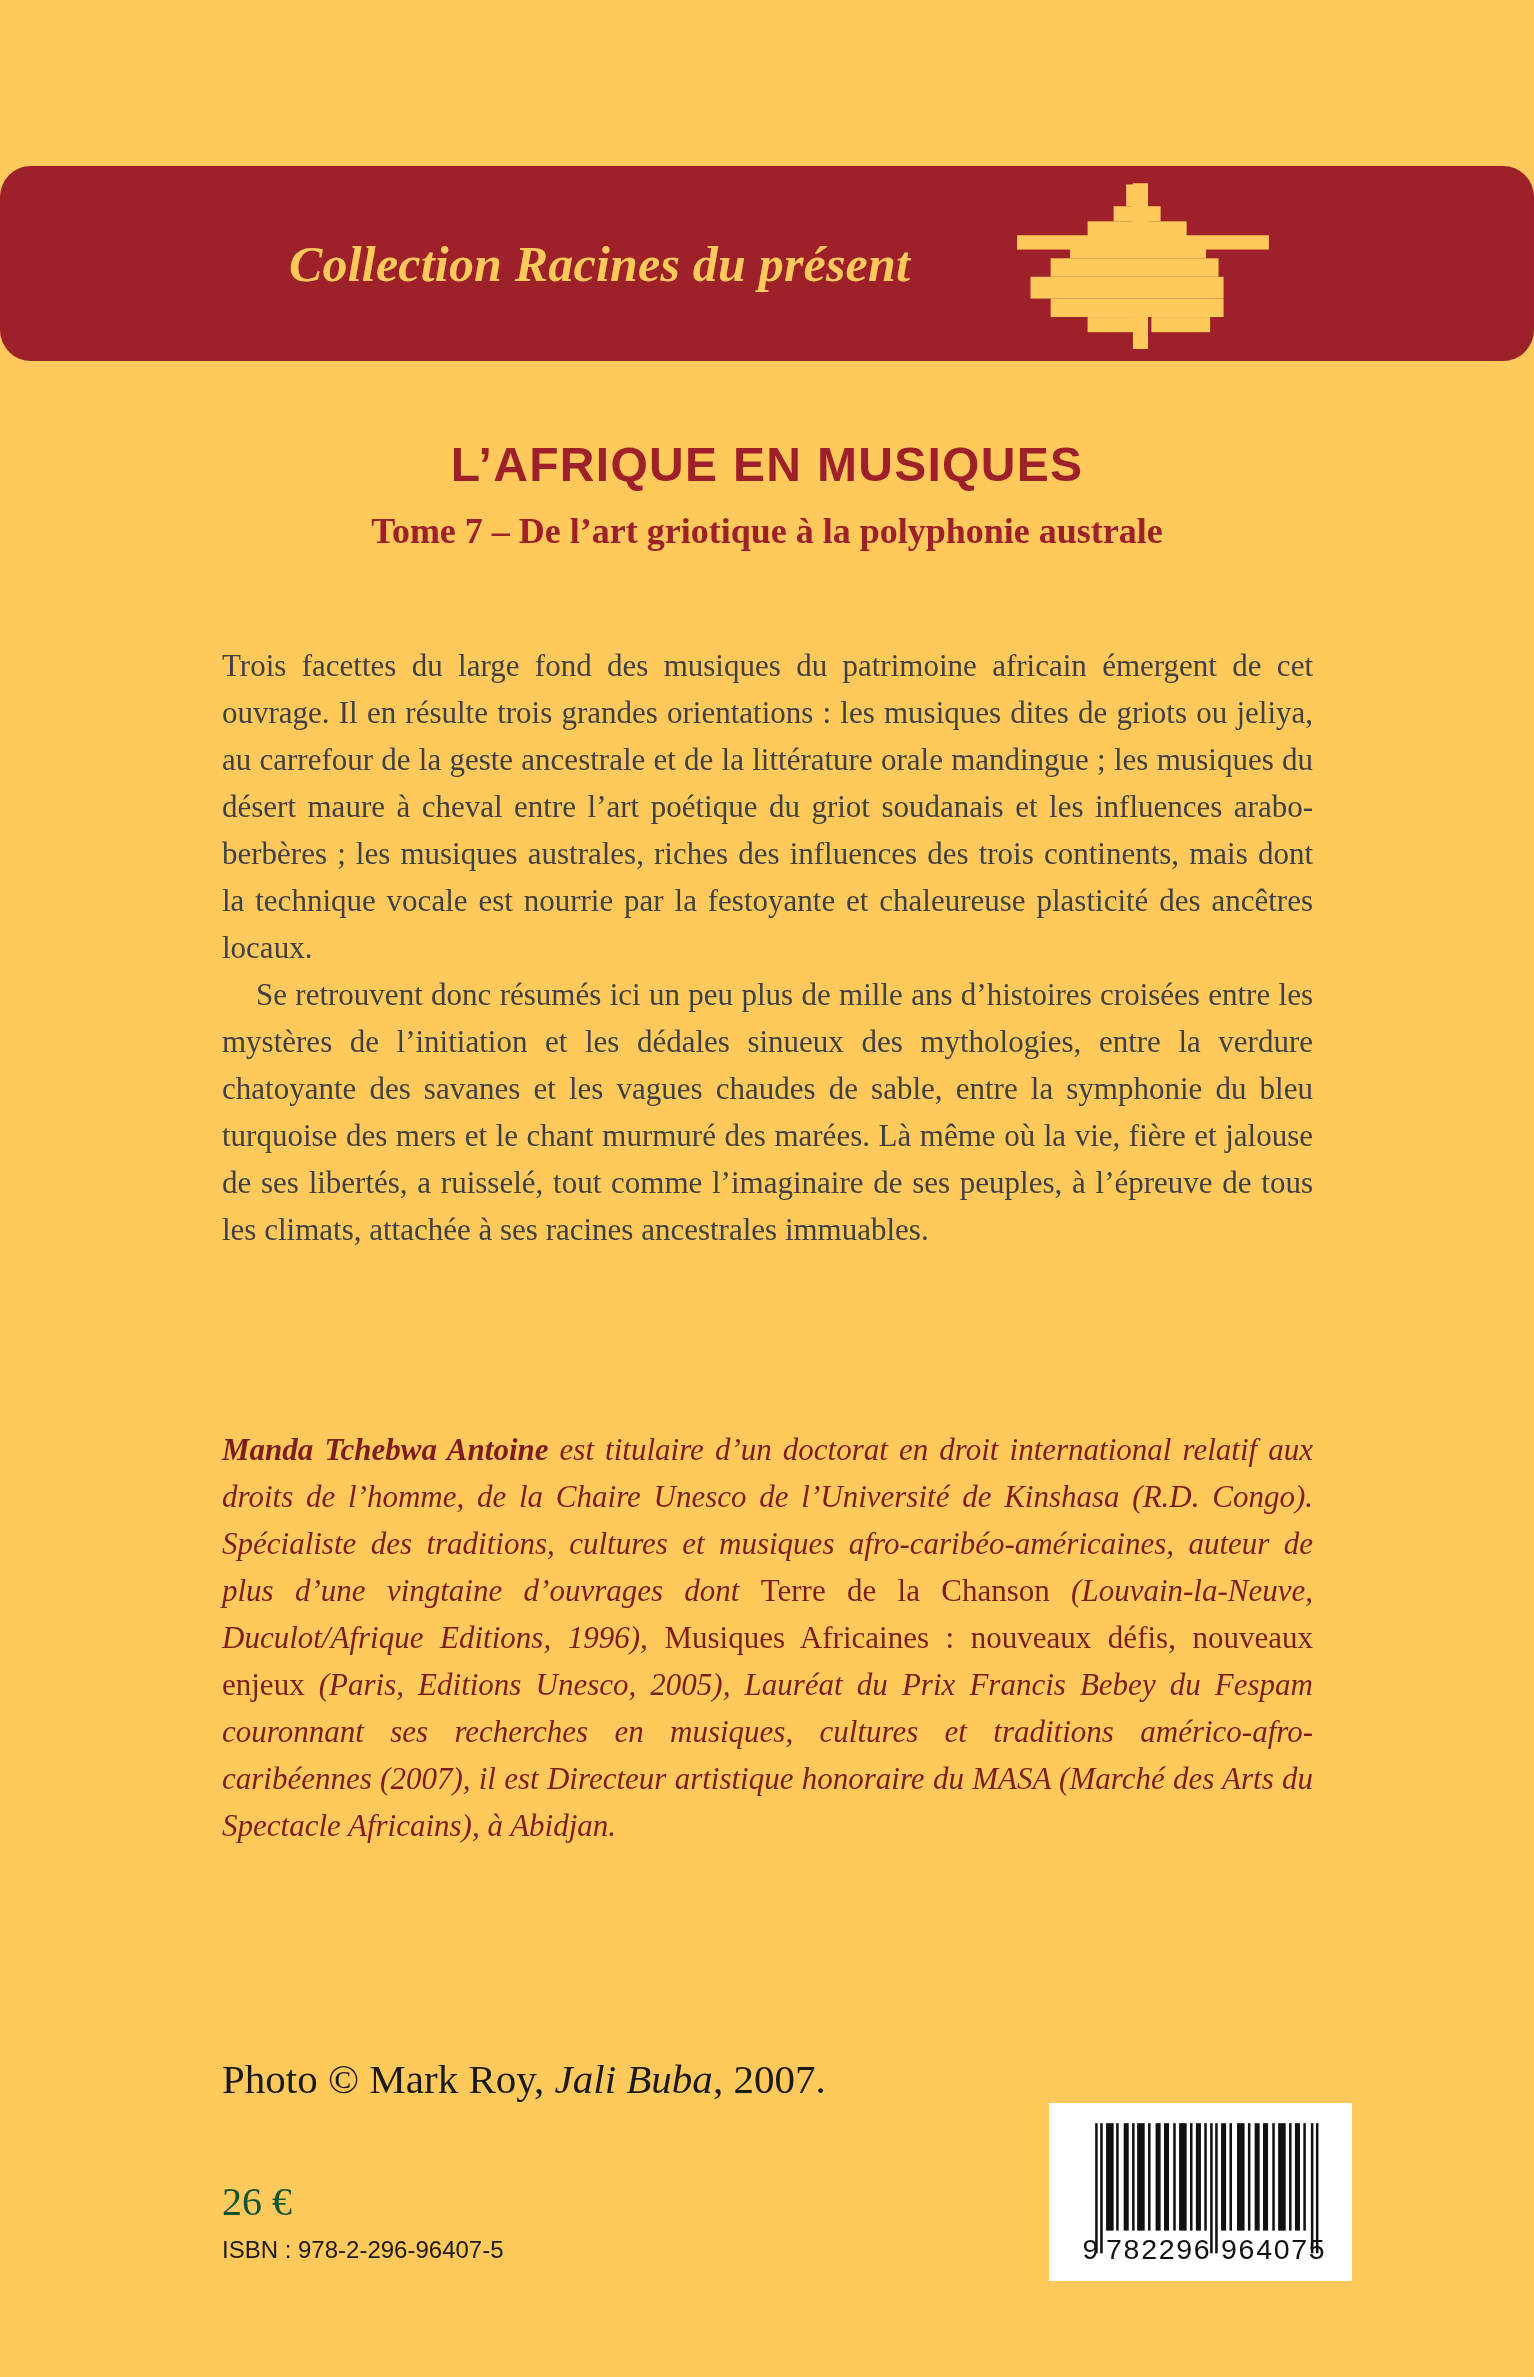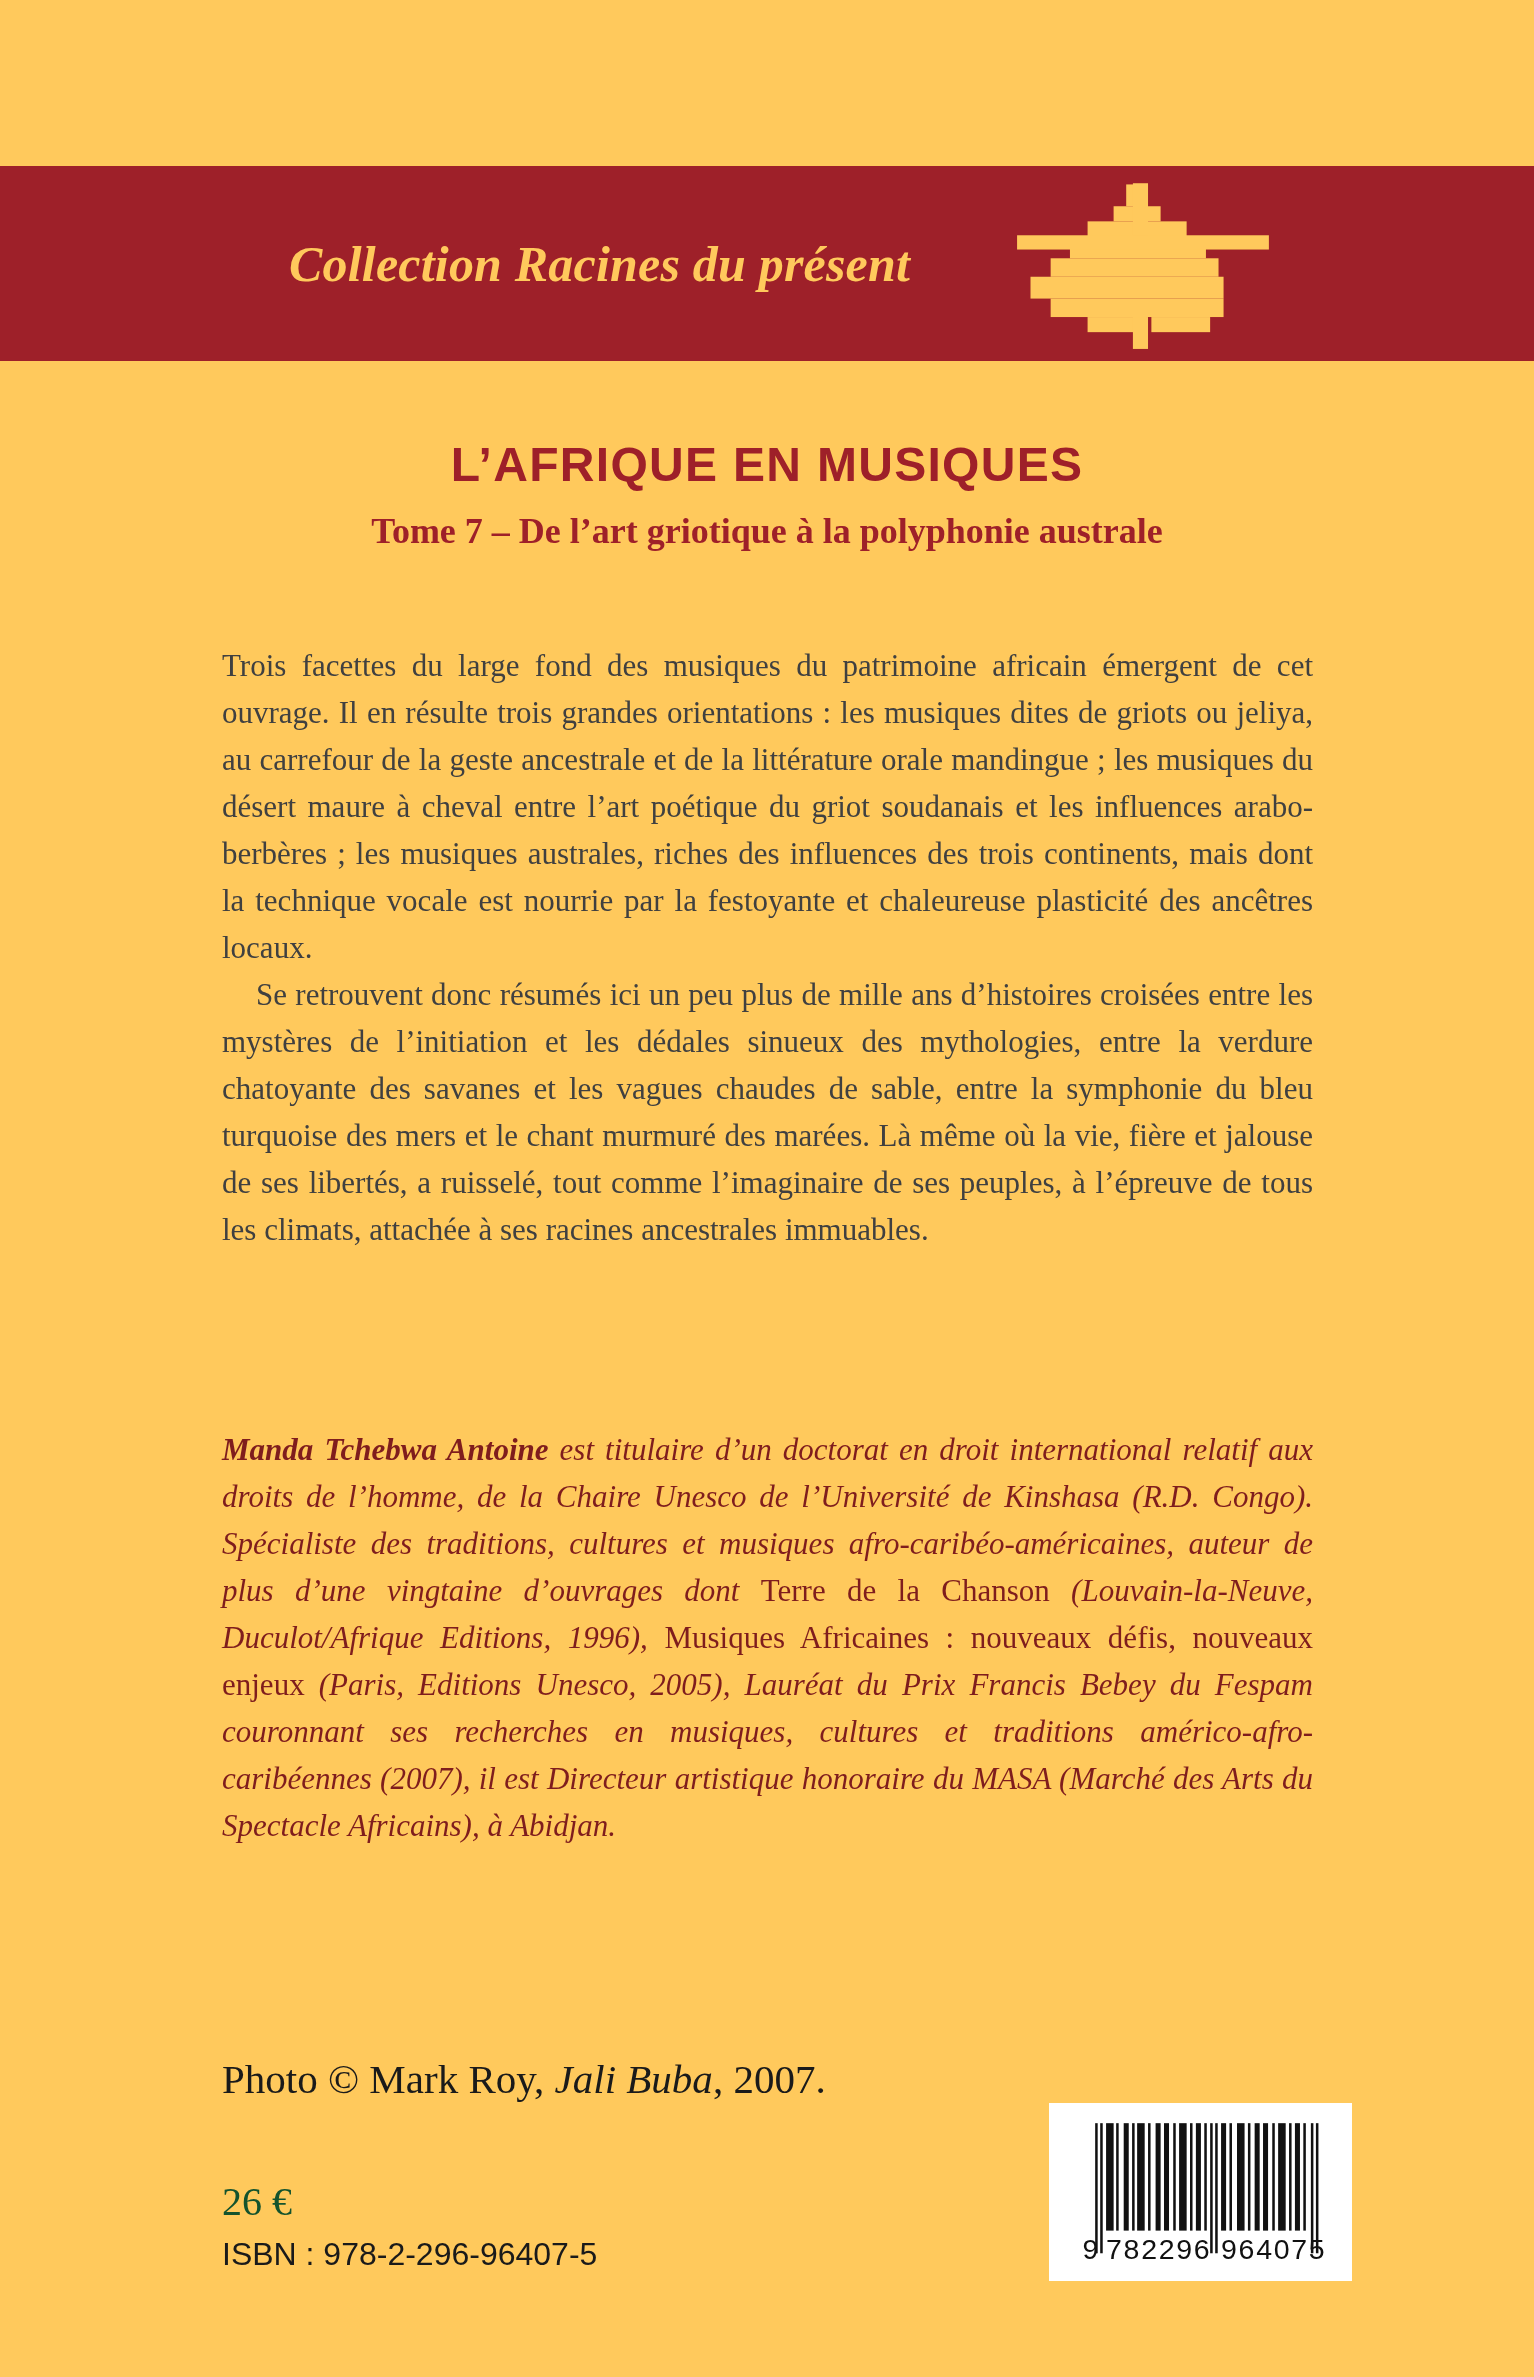--- a/index.html
+++ b/index.html
@@ -19,20 +19,21 @@
   
   .band {
     position: absolute;
     left: 0;
     top: 166px;
     width: 1534px;
     height: 195px;
     background: #9E2029;
     display: flex;
     align-items: center;
+    border-radius: 31px;
   }
   .band-title {
     position: absolute;
     left: 289px;
     top: 50%;
     transform: translateY(-50%);
     color: #FFC95C;
     font-size: 50px;
     font-weight: bold;
     font-style: italic;
@@ -126,21 +127,21 @@
     color: #14532d;
     font-size: 40px;
     font-family: "Liberation Serif", "DejaVu Serif", serif;
     white-space: nowrap;
   }
   .isbn {
     position: absolute;
     left: 222px;
     top: 2236px;
     color: #1A1A1A;
-    font-size: 32px;
+    font-size: 24px;
     font-family: "Liberation Sans", "DejaVu Sans", sans-serif;
     white-space: nowrap;
   }
 
   
   .barcode-box {
     position: absolute;
     left: 1049px;
     top: 2103px;
     width: 303px;

